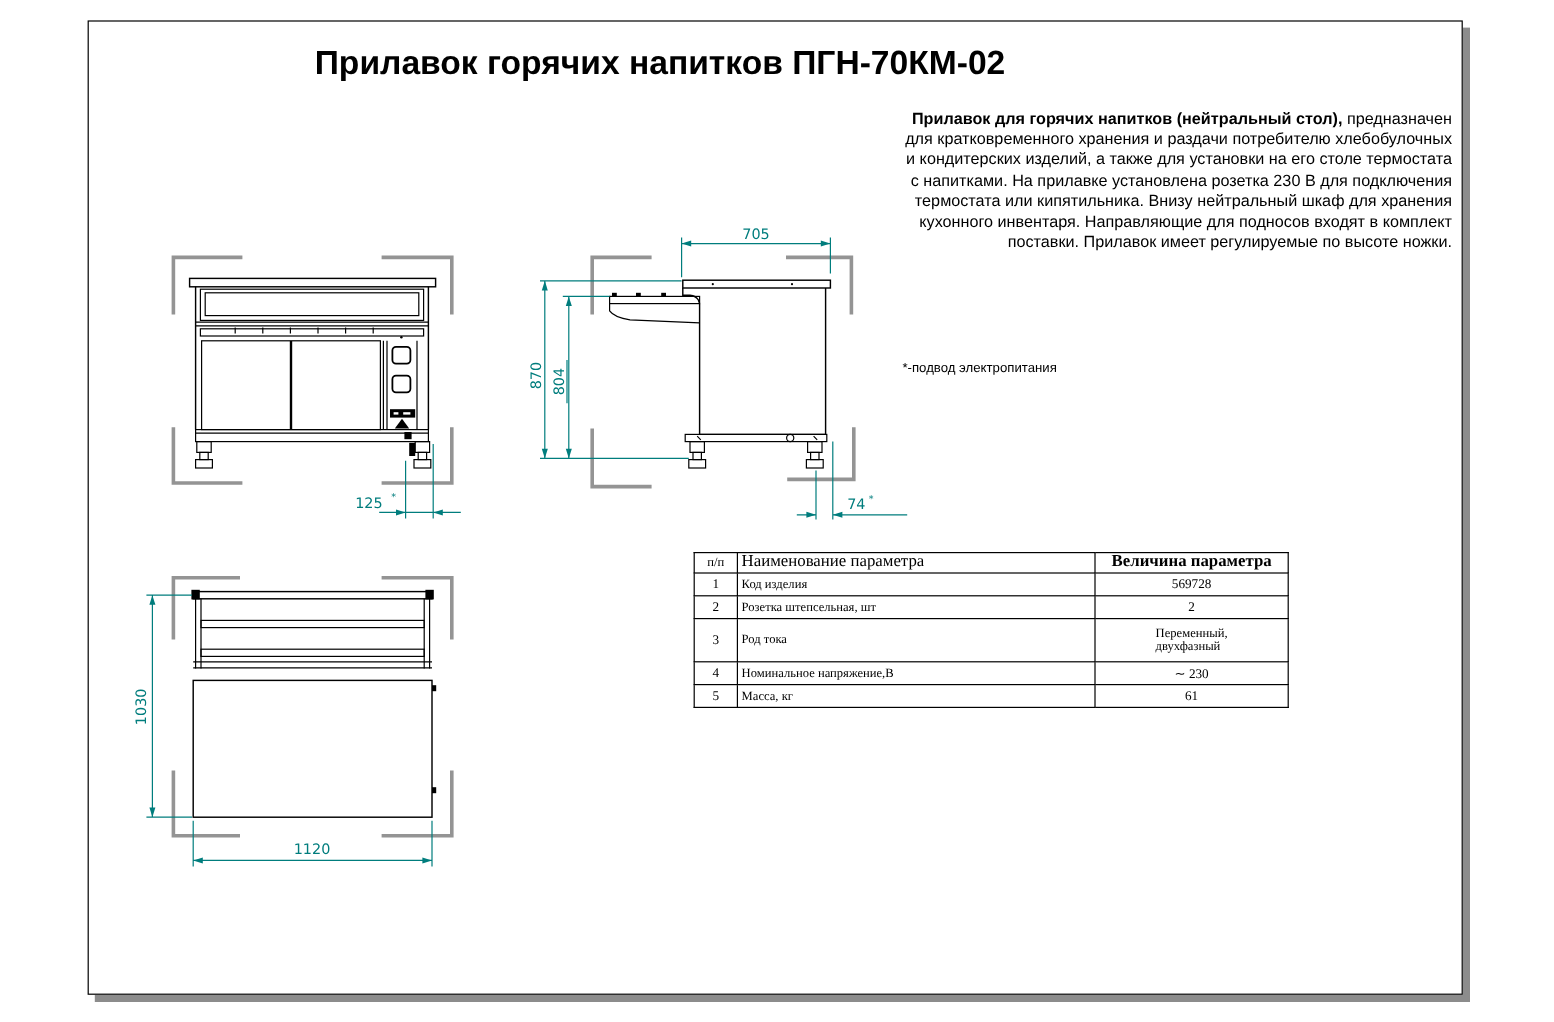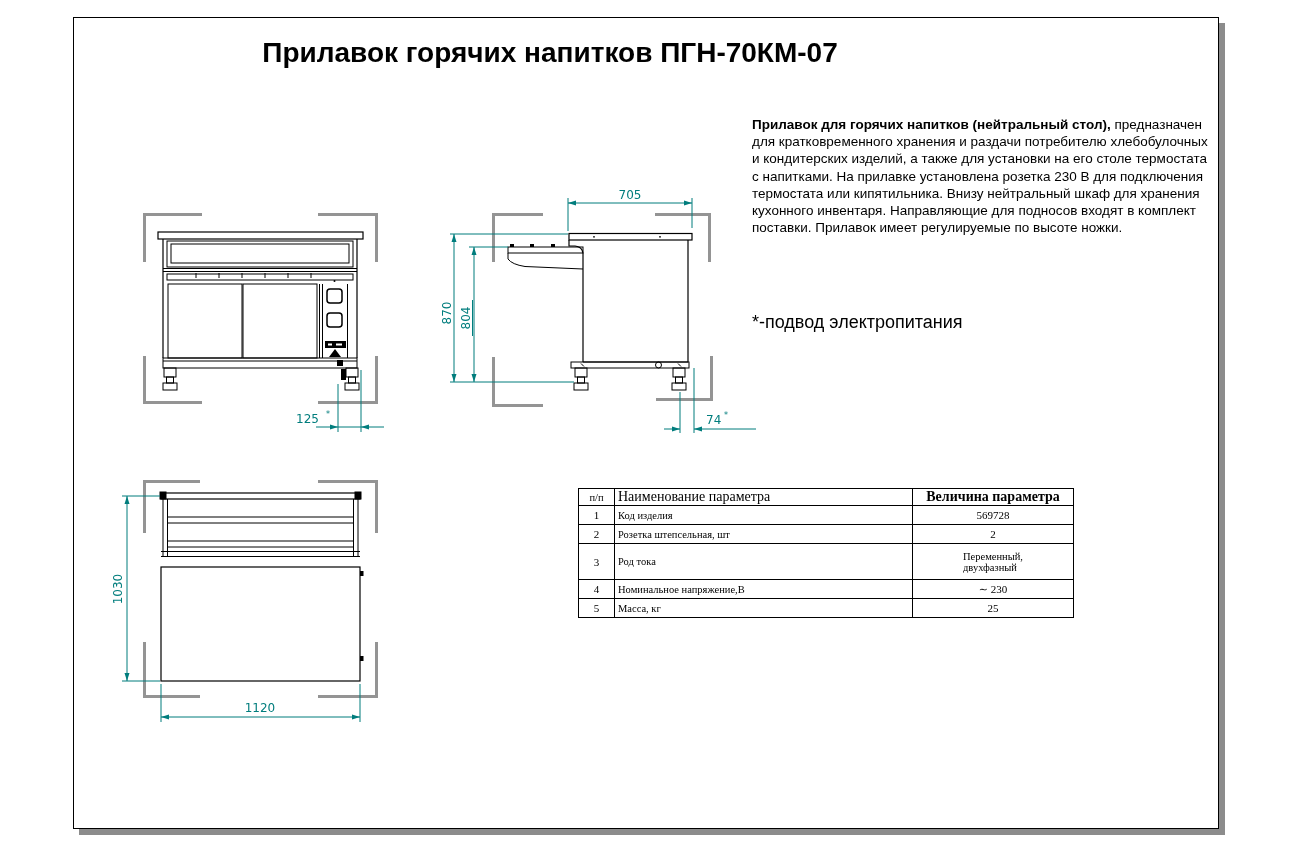--- a/index.html
+++ b/index.html
@@ -2,26 +2,26 @@
 <html><head>
 <meta charset="utf-8">
 <style>
   html,body{margin:0;padding:0;background:#fff;}
   body{width:1295px;height:852px;position:relative;overflow:hidden;
        font-family:"Liberation Sans",sans-serif;color:#000;}
   .page-border{position:absolute;left:73px;top:17px;width:1144px;height:810px;
        border:1px solid #000;background:#fff;box-shadow:6px 6px 0 0 #8c8c8c;}
   .doc-title{position:absolute;left:145px;top:37px;width:810px;text-align:center;
        font-size:28px;font-weight:bold;letter-spacing:0px;}
-  .descr{position:absolute;left:752px;top:116px;width:458px;
-       font-size:13.5px;line-height:17.2px;text-align:left;}
+  .descr{position:absolute;left:752px;top:90px;width:458px;
+       font-size:13.5px;line-height:17.2px;text-align:right;}
   .descr b{font-weight:bold;}
-  .footnote{position:absolute;left:752px;top:301px;font-size:18px;margin-top:11px;}
+  .footnote{position:absolute;left:752px;top:301px;font-size:11px;}
   
-  table.spec{position:absolute;left:578px;top:488px;border-collapse:collapse;
+  table.spec{position:absolute;left:578px;top:460px;border-collapse:collapse;
        font-family:"Liberation Serif",serif;}
   table.spec th,table.spec td{border:1px solid #000;padding:0 3px;}
   th.h-num{width:29px;font-size:10.5px;font-weight:normal;}
   th.h-name{width:291px;font-size:14px;font-weight:normal;text-align:left;}
   th.h-val{width:154px;font-size:14px;font-weight:bold;text-align:center;}
   td.c-num{text-align:center;font-size:11px;height:18px;}
   td.c-name{text-align:left;font-size:10.5px;padding-left:5px;}
   td.c-val{text-align:center;font-size:11px;}
   tr.r3 td{height:35px;}
   .val-multiline{white-space:pre-line;display:inline-block;text-align:left;font-size:10.5px;}
@@ -35,21 +35,21 @@
   .dim{stroke:#007d7d;stroke-width:1;fill:none;}
   .dimf{fill:#007d7d;stroke:none;}
   text.dt{fill:#007d7d;font-family:"DejaVu Sans",sans-serif;font-size:12px;}
   text.dts{fill:#007d7d;font-family:"DejaVu Sans",sans-serif;font-size:8px;}
 </style>
 </head>
 <body>
 
 <div class="page-border"></div>
 
-<div class="doc-title">Прилавок горячих напитков ПГН-70КМ-07</div>
+<div class="doc-title">Прилавок горячих напитков ПГН-70КМ-02</div>
 
 <div class="descr">
   <b>Прилавок для горячих напитков (нейтральный стол),</b><span> предназначен для кратковременного хранения и раздачи потребителю хлебобулочных и кондитерских изделий, а также для установки на его столе термостата с напитками. На прилавке установлена розетка 230 В для подключения термостата или кипятильника. Внизу нейтральный шкаф для хранения кухонного инвентаря. Направляющие для подносов входят в комплект поставки. Прилавок имеет регулируемые по высоте ножки.</span>
 </div>
 <div class="footnote">*-подвод электропитания</div>
 
 <svg style="left:110px;top:205px;" width="290" height="235" viewBox="110 205 290 235">
   <g>
     <path class="brk" d="M 202 214.5 L 144.5 214.5 L 144.5 262"></path>
     <path class="brk" d="M 318 214.5 L 376.5 214.5 L 376.5 262"></path>
@@ -211,16 +211,16 @@
 двухфазный</span></td>
   </tr>
   <tr>
     <td class="c-num">4</td>
     <td class="c-name">Номинальное напряжение,В</td>
     <td class="c-val">∼ 230</td>
   </tr>
   <tr>
     <td class="c-num">5</td>
     <td class="c-name">Масса, кг</td>
-    <td class="c-val">25</td>
+    <td class="c-val">61</td>
   </tr>
 </tbody>
   </table>
 
 </body></html>

